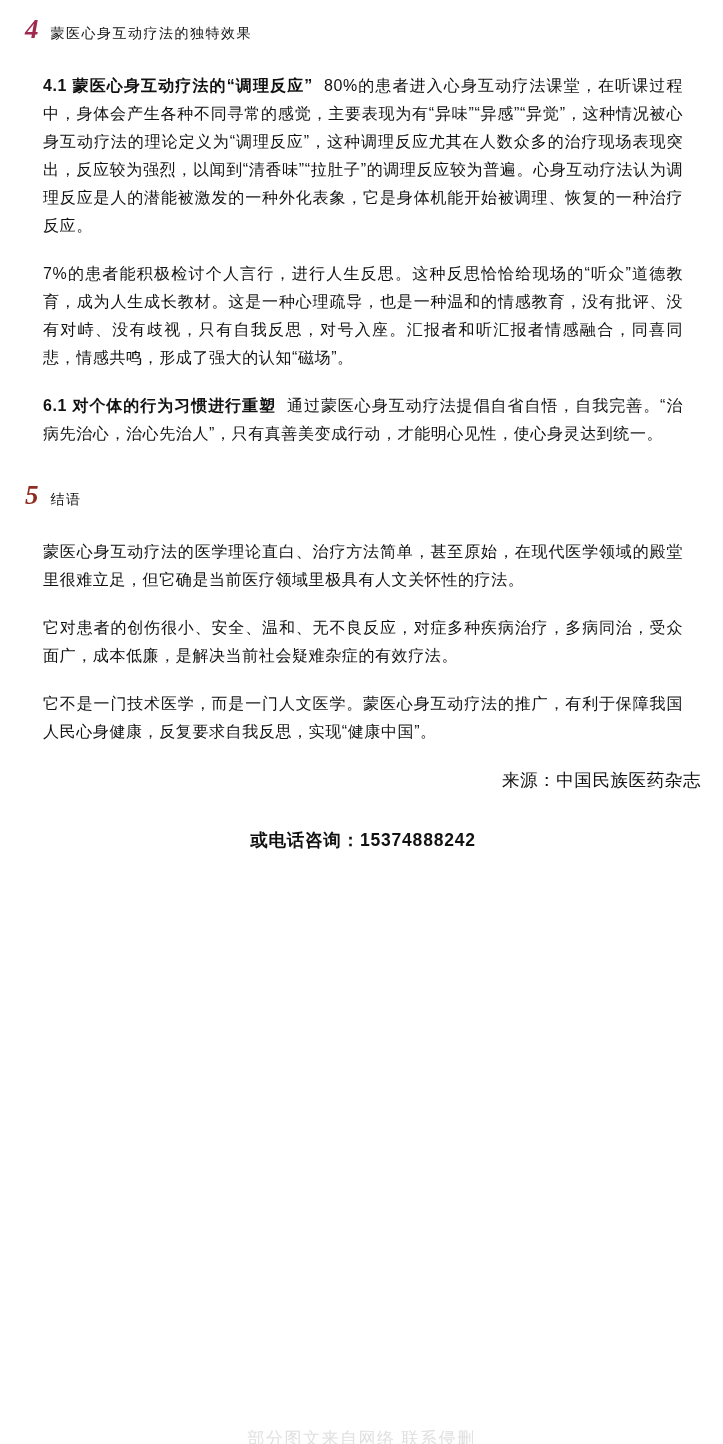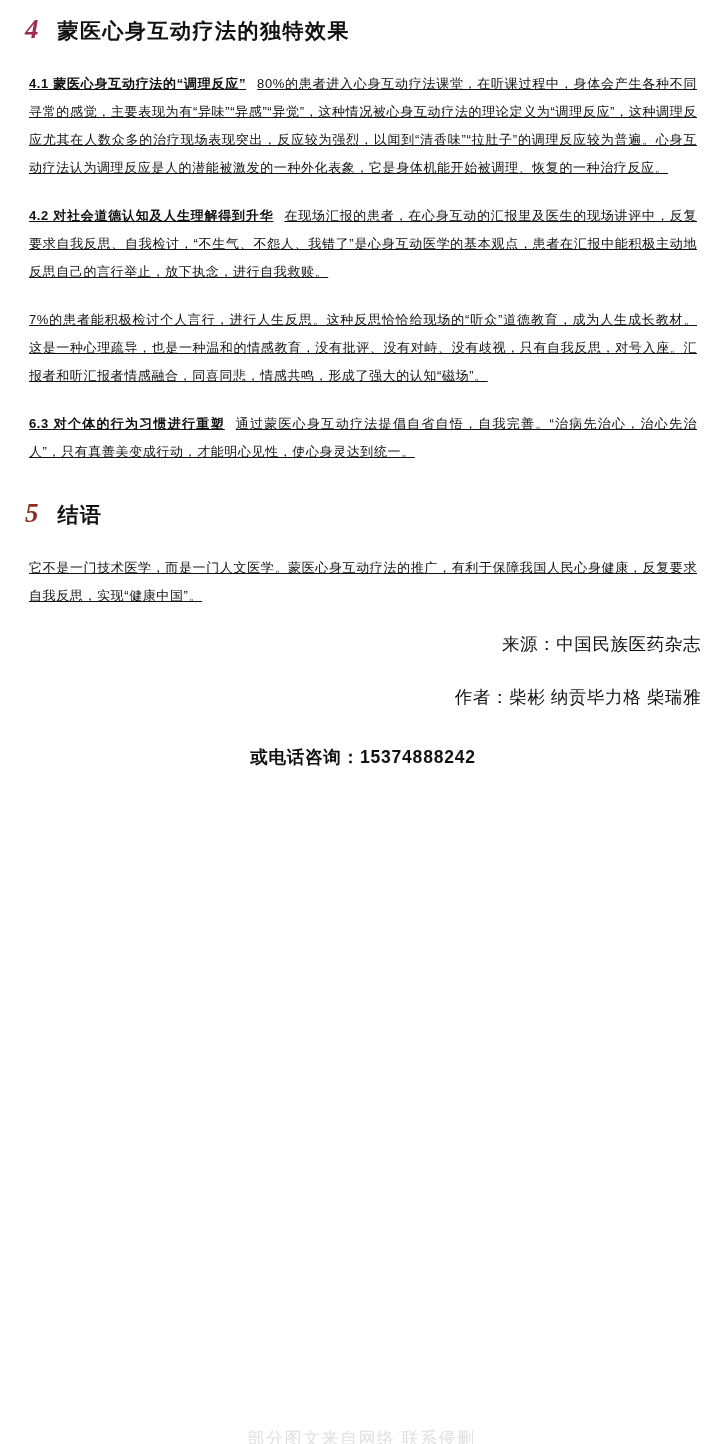--- a/index.html
+++ b/index.html
@@ -25,33 +25,31 @@
   }
   .sec-head.first { margin-top: 4px; }
   .sec-num {
     font-family: "Liberation Serif", "DejaVu Serif", serif;
     font-style: italic;
     font-weight: 700;
     font-size: 27px;
     line-height: 30px;
   }
   .sec-title {
-    font-size: 21px;
-    font-weight: 700;
+    font-size: 14px;
+    font-weight: 400;
     letter-spacing: 1.5px;
     line-height: 30px;
-    margin-left: 7px;
   }
   .para {
-    font-size: 13px;
+    font-size: 16px;
     line-height: 28px;
     letter-spacing: 0.6px;
     text-align: justify;
-    margin: 20px 4px;
-    text-decoration: underline;
+    margin: 20px 18px;
   }
   .lead {
     font-weight: 700;
     margin-right: 11px;
   }
   .meta {
     text-align: right;
     font-size: 17.5px;
     letter-spacing: 0.6px;
     line-height: 28px;
@@ -85,47 +83,49 @@
   <h2 class="sec-head first">
     <span class="sec-num" style="color: rgb(160, 42, 78);">4</span>
     <span class="sec-title">蒙医心身互动疗法的独特效果</span>
   </h2>
 
   <p class="para">
     <b class="lead">4.1 蒙医心身互动疗法的“调理反应”</b><span>80%的患者进入心身互动疗法课堂，在听课过程中，身体会产生各种不同寻常的感觉，主要表现为有“异味”“异感”“异觉”，这种情况被心身互动疗法的理论定义为“调理反应”，这种调理反应尤其在人数众多的治疗现场表现突出，反应较为强烈，以闻到“清香味”“拉肚子”的调理反应较为普遍。心身互动疗法认为调理反应是人的潜能被激发的一种外化表象，它是身体机能开始被调理、恢复的一种治疗反应。</span>
   </p>
 
 
-  <p class="para">
-    <b class="lead">4.2 对社会道德认知及人生理解得到升华</b><span>在现场汇报的患者，在心身互动的汇报里及医生的现场讲评中，反复要求自我反思、自我检讨，“不生气、不怨人、我错了”是心身互动医学的基本观点，患者在汇报中能积极主动地反思自己的言行举止，放下执念，进行自我救赎。</span>
-  </p>
 
   <p class="para">
     <span>7%的患者能积极检讨个人言行，进行人生反思。这种反思恰恰给现场的“听众”道德教育，成为人生成长教材。这是一种心理疏导，也是一种温和的情感教育，没有批评、没有对峙、没有歧视，只有自我反思，对号入座。汇报者和听汇报者情感融合，同喜同悲，情感共鸣，形成了强大的认知“磁场”。</span>
   </p>
 
   <p class="para">
-    <b class="lead">6.3 对个体的行为习惯进行重塑</b><span>通过蒙医心身互动疗法提倡自省自悟，自我完善。“治病先治心，治心先治人”，只有真善美变成行动，才能明心见性，使心身灵达到统一。</span>
+    <b class="lead">6.1 对个体的行为习惯进行重塑</b><span>通过蒙医心身互动疗法提倡自省自悟，自我完善。“治病先治心，治心先治人”，只有真善美变成行动，才能明心见性，使心身灵达到统一。</span>
   </p>
 
 
   <h2 class="sec-head">
     <span class="sec-num" style="color: rgb(142, 44, 31);">5</span>
     <span class="sec-title">结语</span>
   </h2>
 
+  <p class="para">
+    <span>蒙医心身互动疗法的医学理论直白、治疗方法简单，甚至原始，在现代医学领域的殿堂里很难立足，但它确是当前医疗领域里极具有人文关怀性的疗法。</span>
+  </p>
 
+  <p class="para">
+    <span>它对患者的创伤很小、安全、温和、无不良反应，对症多种疾病治疗，多病同治，受众面广，成本低廉，是解决当前社会疑难杂症的有效疗法。</span>
+  </p>
 
   <p class="para">
     <span>它不是一门技术医学，而是一门人文医学。蒙医心身互动疗法的推广，有利于保障我国人民心身健康，反复要求自我反思，实现“健康中国”。</span>
   </p>
 
   <div class="meta first">来源：中国民族医药杂志</div>
 
-  <div class="meta">作者：柴彬 纳贡毕力格 柴瑞雅</div>
 
   <div class="contact">
     <div>或电话咨询：15374888242</div>
   </div>
 
 </div>
 
 <div class="watermark" style="color: rgb(224, 224, 224);">部分图文来自网络 联系侵删</div>
 
 </body></html>

